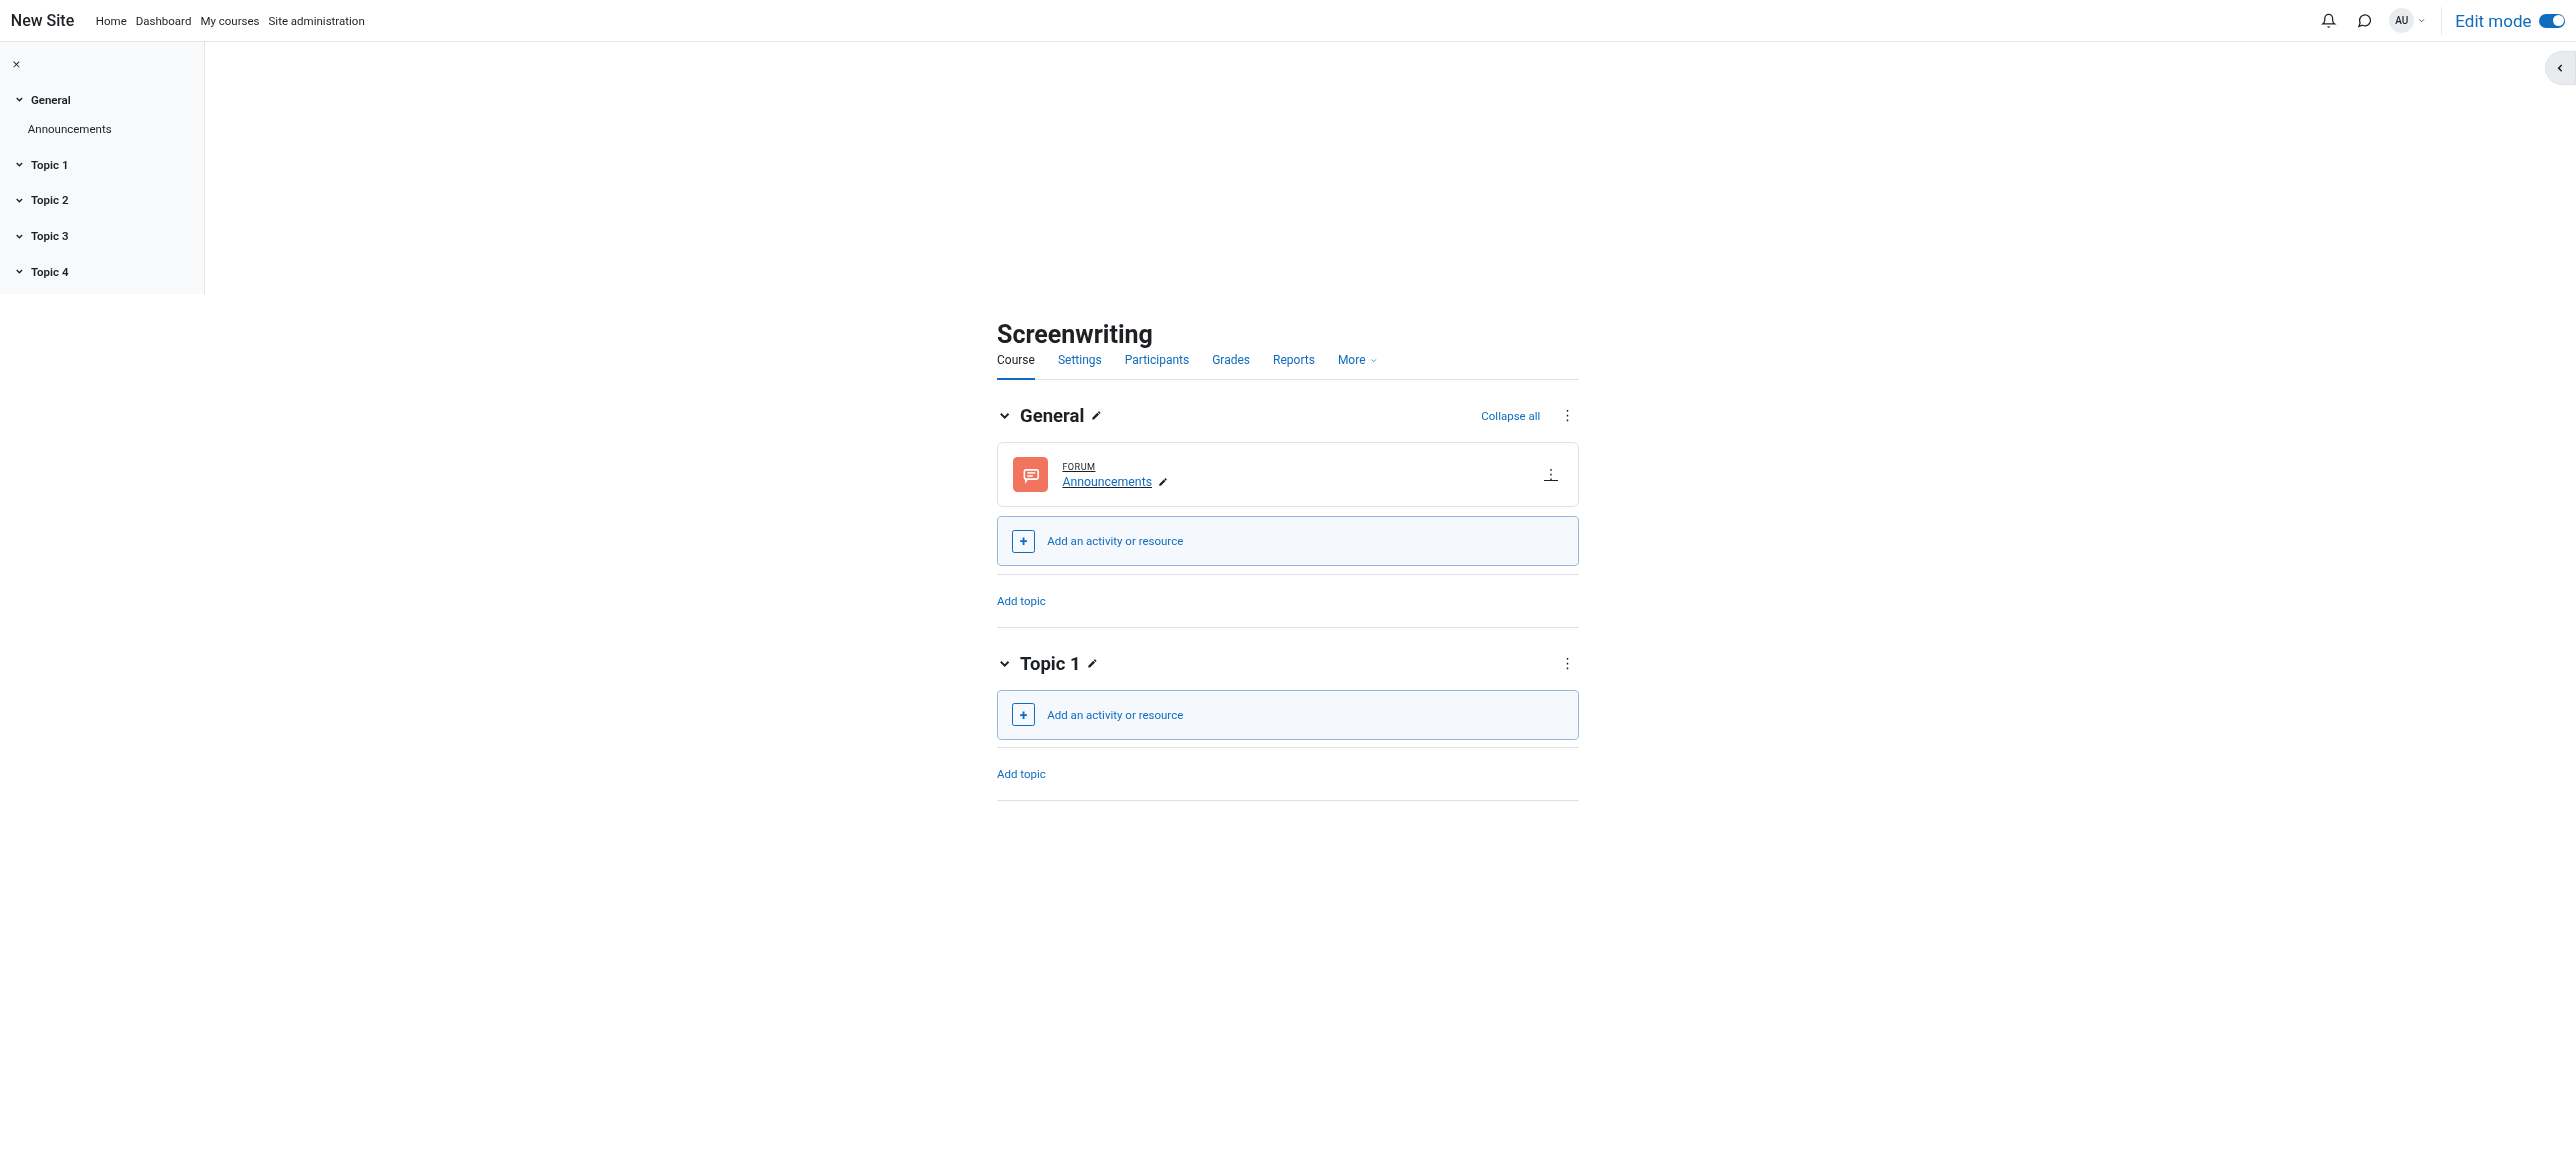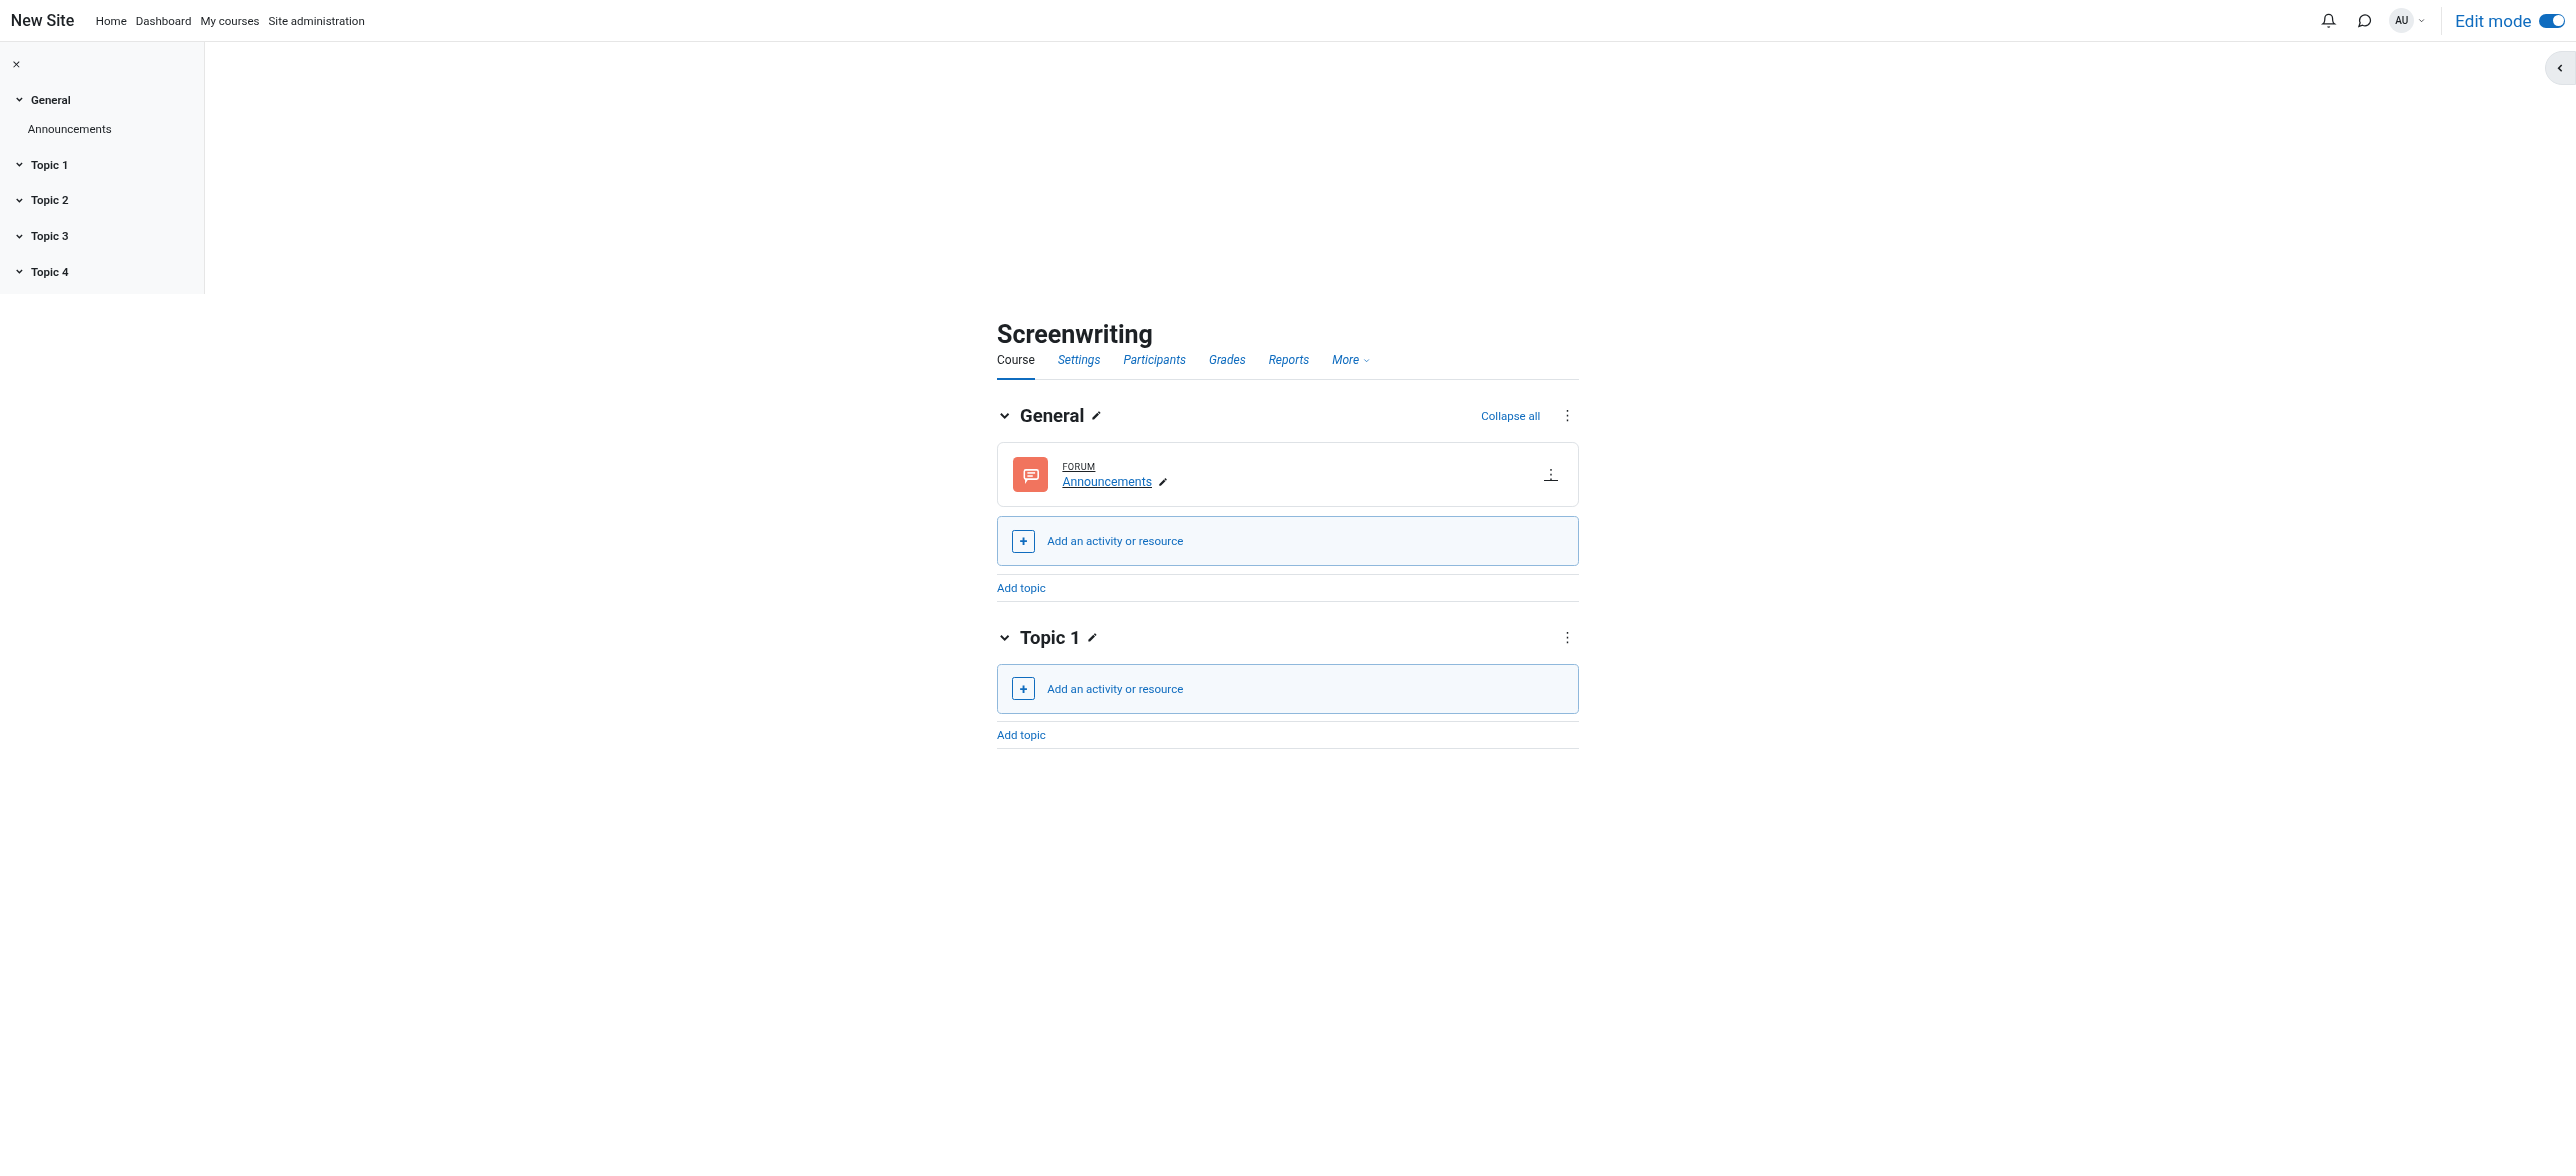--- a/index.html
+++ b/index.html
@@ -77,21 +77,21 @@
   .main { flex:1; padding: 26px 0 46px 0; display:flex; justify-content:center; position:relative; }
   .content { width: 582px; max-width: 582px; }
   .course-title { font-size: 25px; font-weight: 700; margin-bottom: 4px; }
   .tabs {
     display:flex; gap: 23px; border-bottom:0.8px solid #dee2e6; margin-bottom: 25px;
   }
   .tab {
     padding-bottom: 10.8px; cursor:pointer; font-size:12px;
   }
   .tab.active { border-bottom: 2.3px solid #0f6cbf; color:#1d2125; font-weight:400; margin-bottom:-0.8px; }
-  .tab.link { color:#0f6cbf;font-style:italic; }
+  .tab.link { color:#0f6cbf; }
   .tab.more { display:flex; align-items:center; gap:3.1px; }
 
   .section-head {
     display:flex; align-items:center; justify-content:space-between;
     margin-bottom: 15.4px;
   }
   .section-head-left { display:flex; align-items:center; gap:7.7px; }
   .section-title { font-size: 18.5px; font-weight:700; display:flex; align-items:center; gap:6.2px; }
   .pencil { font-size:10.8px; color:#1d2125; cursor:pointer; }
   .collapse-all { color:#0f6cbf; margin-right: 10.8px; cursor:pointer; font-size:11.5px; }
@@ -118,21 +118,21 @@
     margin-bottom: 7.7px; cursor:pointer;
   }
   .plus-box {
     width:23px; height:23px; border:0.8px solid #0f6cbf; display:flex;
     align-items:center; justify-content:center; color:#0f6cbf; font-size:14px;
     font-weight:700; border-radius:2.3px;
   }
   .add-text { color:#0f6cbf; font-size:11.5px; }
 
   .add-topic {
-    color:#0f6cbf; padding: 6px 0; cursor:pointer;
+    color:#0f6cbf; padding: 19px 0; cursor:pointer;
     border-bottom:0.8px solid #dee2e6; margin-bottom:25px; display:block;
     border-top:0.8px solid #dee2e6; margin-top:6.2px;
   }
 
   .section-block { margin-bottom: 3.1px; }
 
   
   .right-handle {
     position: fixed;
     top: 51px;

